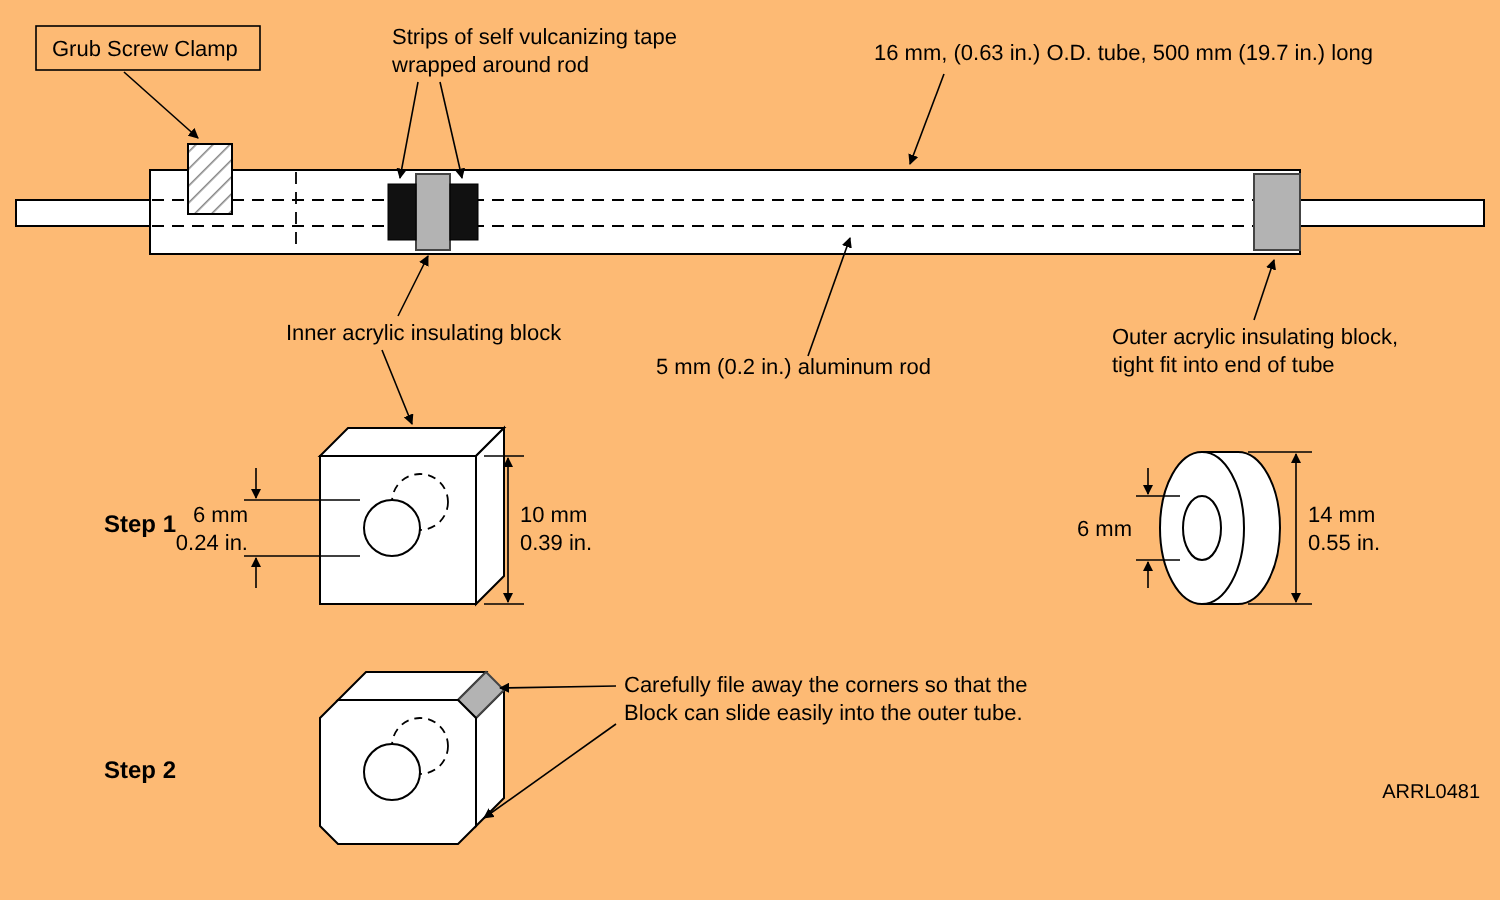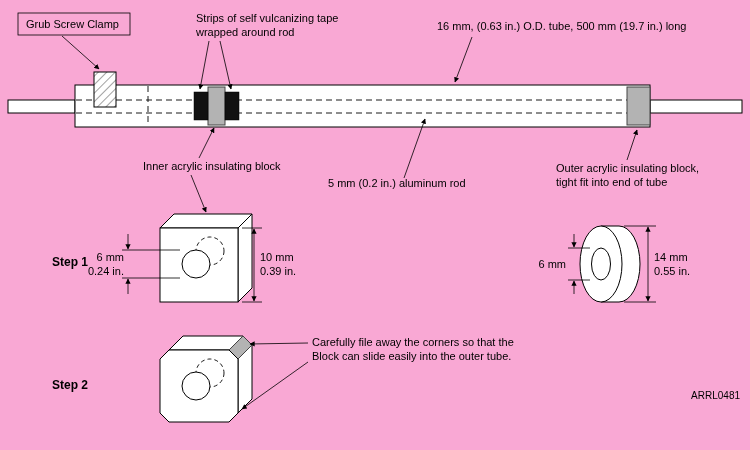--- a/index.html
+++ b/index.html
@@ -1,16 +1,16 @@
 <!DOCTYPE html>
 <html><head>
 <meta charset="utf-8">
 <style>
   html,body{margin:0;padding:0;background:#ffffff;}
-  .canvas{position:relative;width:750px;height:450px;background:#f9a8d4;overflow:hidden;}
+  .canvas{position:relative;width:750px;height:450px;background:#fdba74;overflow:hidden;}
   svg text{font-family:"Liberation Sans",sans-serif;font-size:11px;fill:#000;}
   svg text.step-label{font-size:12px;font-weight:bold;}
   svg text.fig-code{font-size:10px;}
   .thin{stroke:#000;stroke-width:0.8;fill:none;}
   .fill-white{fill:#ffffff;stroke:#000;stroke-width:1;}
   .dashed{stroke:#000;stroke-width:0.9;fill:none;stroke-dasharray:6 4;}
   .dashed-sm{stroke:#000;stroke-width:0.9;fill:none;stroke-dasharray:4 3;}
   .gray-block{fill:#b3b3b3;stroke:#444;stroke-width:1;}
   .tape{fill:#111111;stroke:#000;stroke-width:0.5;}
 </style>

